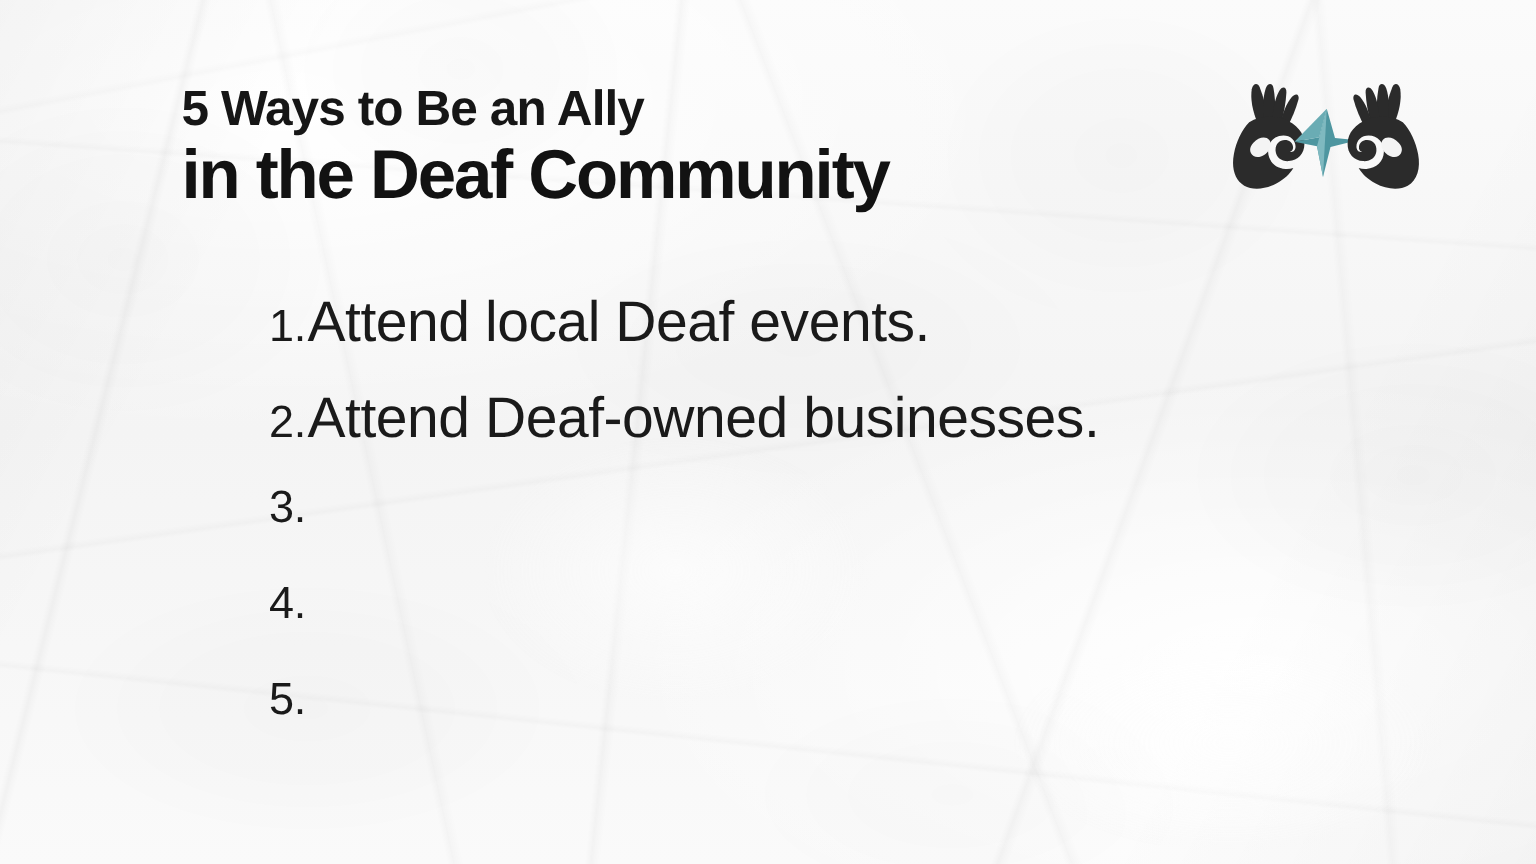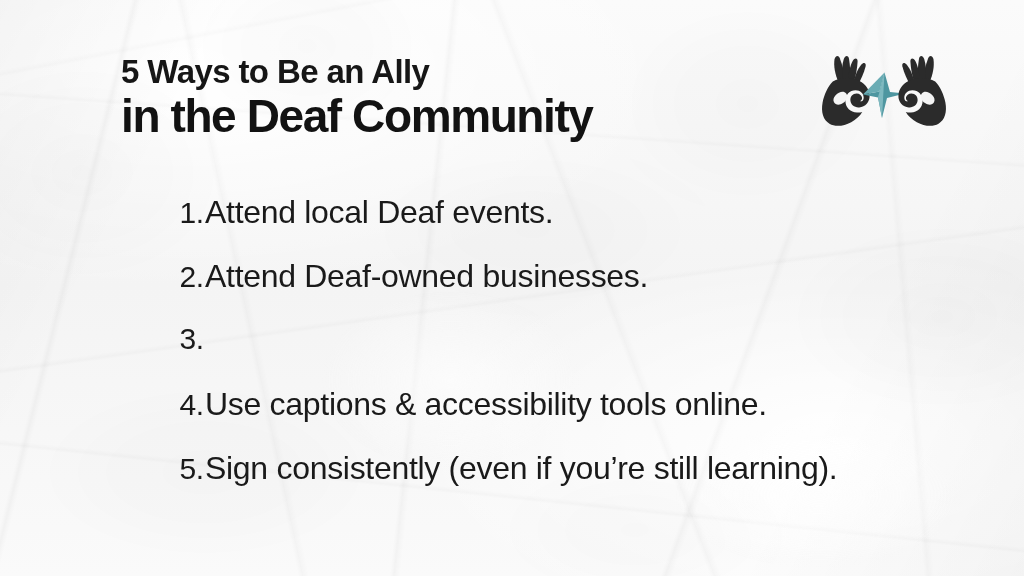--- a/index.html
+++ b/index.html
@@ -121,21 +121,21 @@
     width: 34px;
     flex: 0 0 34px;
     text-align: right;
     font-size: 30px;
     font-weight: 400;
     color: #1a1a1a;
     letter-spacing: -0.2px;
   }
 
   .tip-text {
-    font-size: 32px;
+    font-size: 38px;
     font-weight: 400;
     color: #1a1a1a;
     letter-spacing: -0.3px;
     white-space: nowrap;
     padding-left: 1px;
   }
 
   
   .hands-icon {
     position: absolute;
@@ -209,24 +209,22 @@
         <span class="tip-num">2.</span>
         <span class="tip-text">Attend Deaf-owned businesses.</span>
       </li>
 
       <li class="tip-row">
         <span class="tip-num">3.</span>
       </li>
 
       <li class="tip-row">
         <span class="tip-num">4.</span>
-        <span class="tip-text">Use captions &amp; accessibility tools online.</span>
       </li>
 
       <li class="tip-row">
         <span class="tip-num">5.</span>
-        <span class="tip-text">Sign consistently (even if you’re still learning).</span>
       </li>
 
     </ol>
 
   </div>
 </div>
 
 </body></html>

